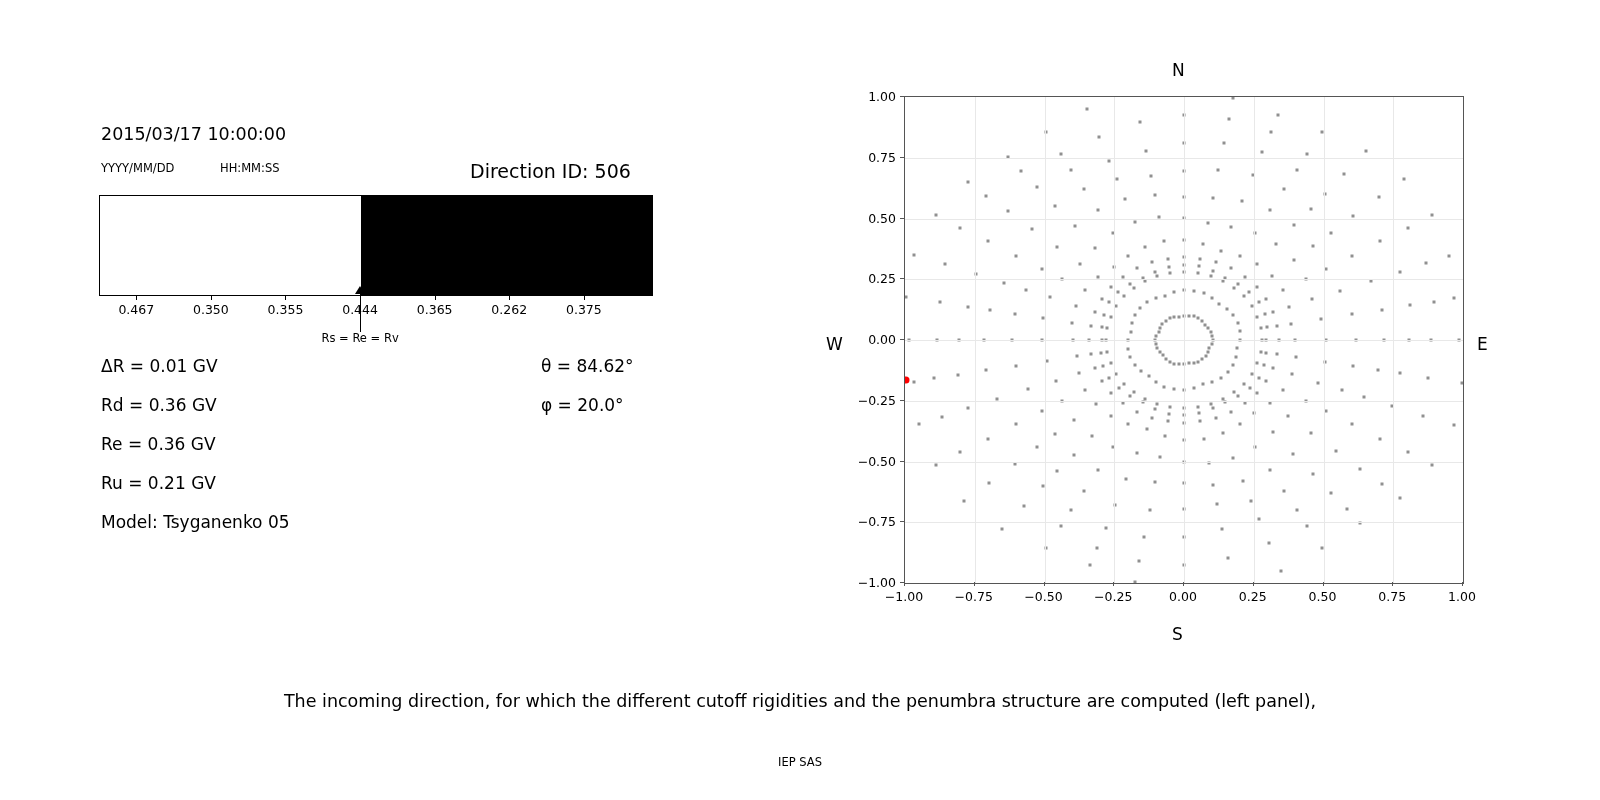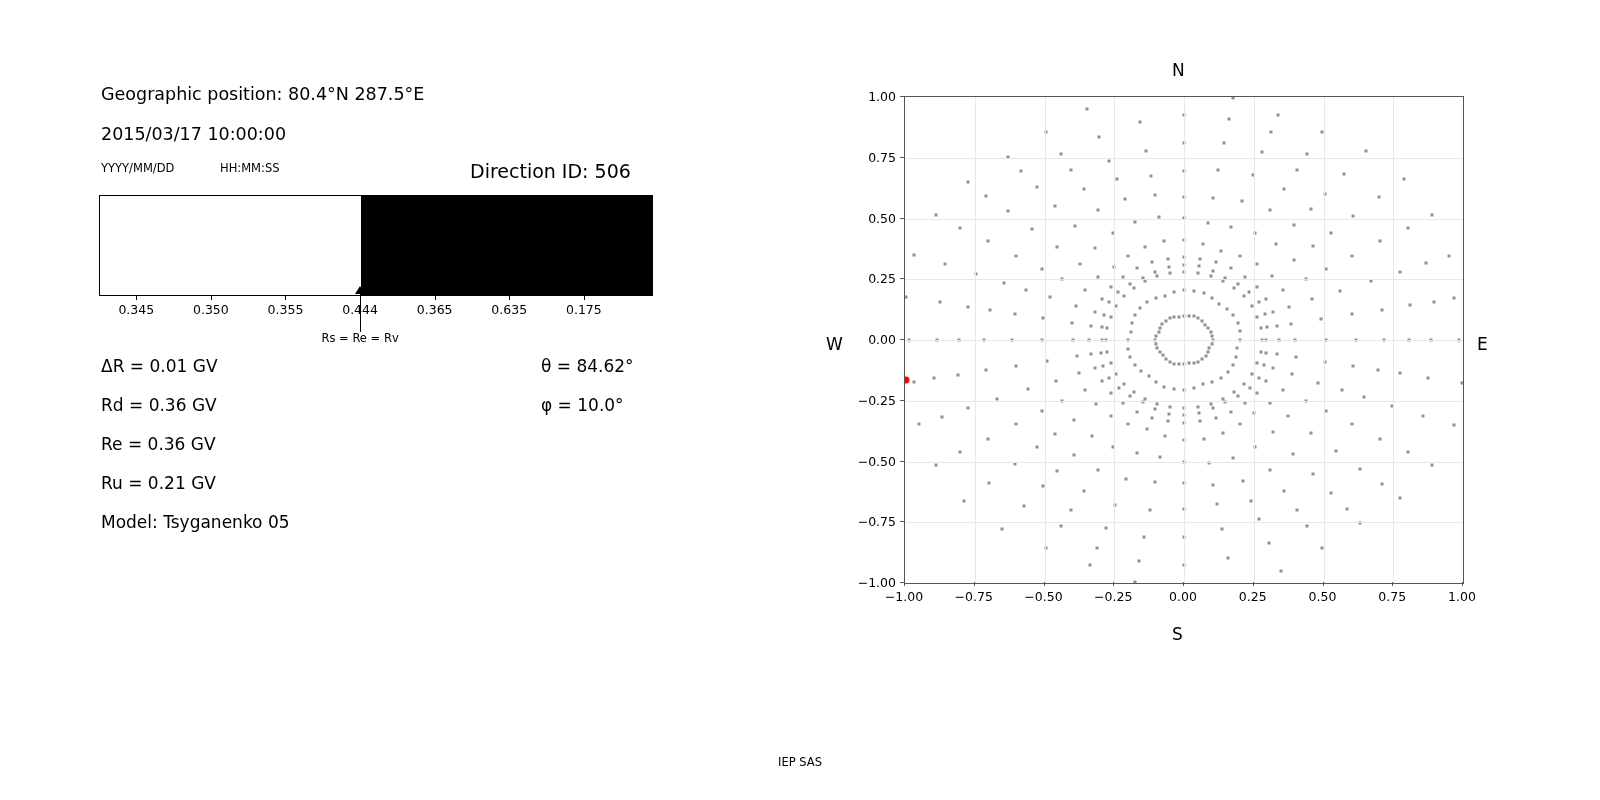--- a/index.html
+++ b/index.html
@@ -257,62 +257,61 @@
     width: 1600px;
     text-align: center;
     font-size: 11.5px;
   }
 </style>
 </head>
 <body>
 
 <div id="left-panel">
 
-  <div class="geo-line">Geographic position: 80.4°N 287.5°E</div>
   <div class="date-line">2015/03/17 10:00:00</div>
   <div class="fmt-date">YYYY/MM/DD</div>
   <div class="fmt-time">HH:MM:SS</div>
   <div class="dir-id">Direction ID: 506</div>
 
   <div id="penumbra-plot">
     <div id="penumbra-allowed" style="left: 0px; width: 261.081px; background: rgb(255, 255, 255);"></div>
     <div id="penumbra-forbidden" style="left: 261.081px; width: 290.919px; background: rgb(0, 0, 0);"></div>
   </div>
 
   <div id="penumbra-axis">
       <div class="tick" style="left: 37.2973px;"></div>
-      <div class="ticklabel" style="left: 37.2973px;">0.345</div>
+      <div class="ticklabel" style="left: 37.2973px;">0.467</div>
       <div class="tick" style="left: 111.892px;"></div>
       <div class="ticklabel" style="left: 111.892px;">0.350</div>
       <div class="tick" style="left: 186.486px;"></div>
       <div class="ticklabel" style="left: 186.486px;">0.355</div>
       <div class="tick" style="left: 261.081px;"></div>
       <div class="ticklabel" style="left: 261.081px;">0.444</div>
       <div class="tick" style="left: 335.676px;"></div>
       <div class="ticklabel" style="left: 335.676px;">0.365</div>
       <div class="tick" style="left: 410.27px;"></div>
-      <div class="ticklabel" style="left: 410.27px;">0.635</div>
+      <div class="ticklabel" style="left: 410.27px;">0.262</div>
       <div class="tick" style="left: 484.865px;"></div>
-      <div class="ticklabel" style="left: 484.865px;">0.175</div>
+      <div class="ticklabel" style="left: 484.865px;">0.375</div>
     </div>
 
   <div id="rs-marker" style="left: 354.081px;">
     <div class="head"></div>
     <div class="stem"></div>
   </div>
   <div id="rs-label" style="left: 360.081px;">Rs = Re = Rv</div>
 
   <div class="param param-left p-row0">ΔR = 0.01 GV</div>
   <div class="param param-left p-row1">Rd = 0.36 GV</div>
   <div class="param param-left p-row2">Re = 0.36 GV</div>
   <div class="param param-left p-row3">Ru = 0.21 GV</div>
   <div class="param param-left p-row4">Model: Tsyganenko 05</div>
 
   <div class="param param-right p-row0">θ = 84.62°</div>
-  <div class="param param-right p-row1">φ = 10.0°</div>
+  <div class="param param-right p-row1">φ = 20.0°</div>
 </div>
 
 <div id="right-panel">
   <div id="sky-axes">
       <div class="dot" style="left: 279px; top: 218.73px; background: rgb(144, 144, 144);"></div>
       <div class="dot" style="left: 279px; top: 193.404px; background: rgb(144, 144, 144);"></div>
       <div class="dot" style="left: 279px; top: 167.924px; background: rgb(144, 144, 144);"></div>
       <div class="dot" style="left: 279px; top: 143.413px; background: rgb(144, 144, 144);"></div>
       <div class="dot" style="left: 279px; top: 120.782px; background: rgb(144, 144, 144);"></div>
       <div class="dot" style="left: 279px; top: 100.339px; background: rgb(144, 144, 144);"></div>
@@ -755,20 +754,21 @@
       <div class="gridline-h" style="top: 60.75px;"></div>
     </div>
 </div>
 
 <div class="compass" id="compass-n">N</div>
 <div class="compass" id="compass-s">S</div>
 <div class="compass" id="compass-w">W</div>
 <div class="compass" id="compass-e">E</div>
 
 <div id="caption">
+  <div>The incoming direction, for which the different cutoff rigidities and the penumbra structure are computed (left panel),</div>
 </div>
 <div id="footer">IEP SAS</div>
 
 <div class="ax-tickmark-x" style="left: 904px; top: 582px; background: rgb(85, 85, 85);"></div>
 <div class="ax-tick-x" style="left: 904px; top: 589px;">−1.00</div>
 <div class="ax-tickmark-x" style="left: 973.75px; top: 582px; background: rgb(85, 85, 85);"></div>
 <div class="ax-tick-x" style="left: 973.75px; top: 589px;">−0.75</div>
 <div class="ax-tickmark-x" style="left: 1043.5px; top: 582px; background: rgb(85, 85, 85);"></div>
 <div class="ax-tick-x" style="left: 1043.5px; top: 589px;">−0.50</div>
 <div class="ax-tickmark-x" style="left: 1113.25px; top: 582px; background: rgb(85, 85, 85);"></div>

